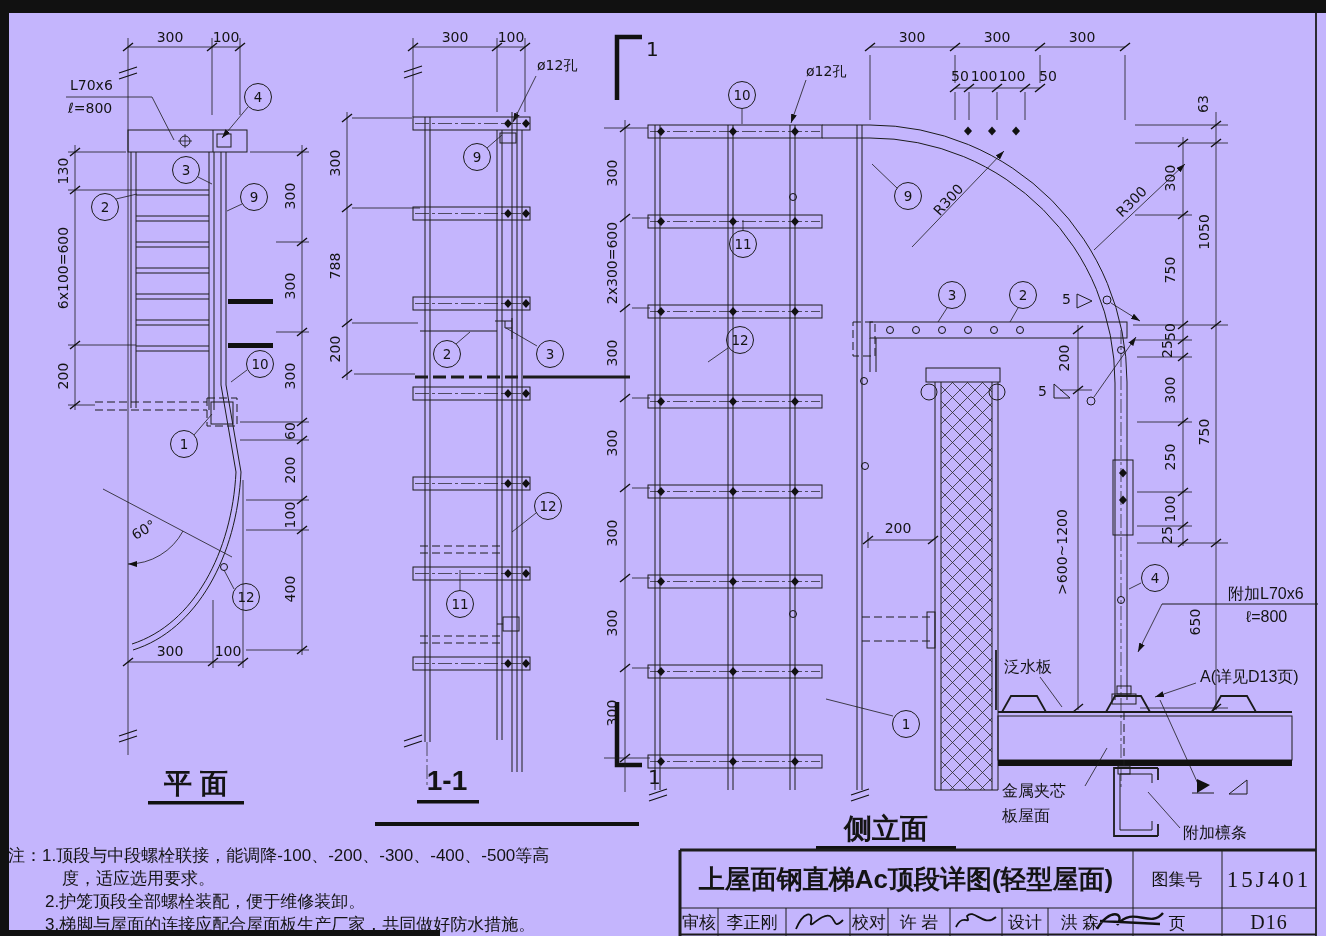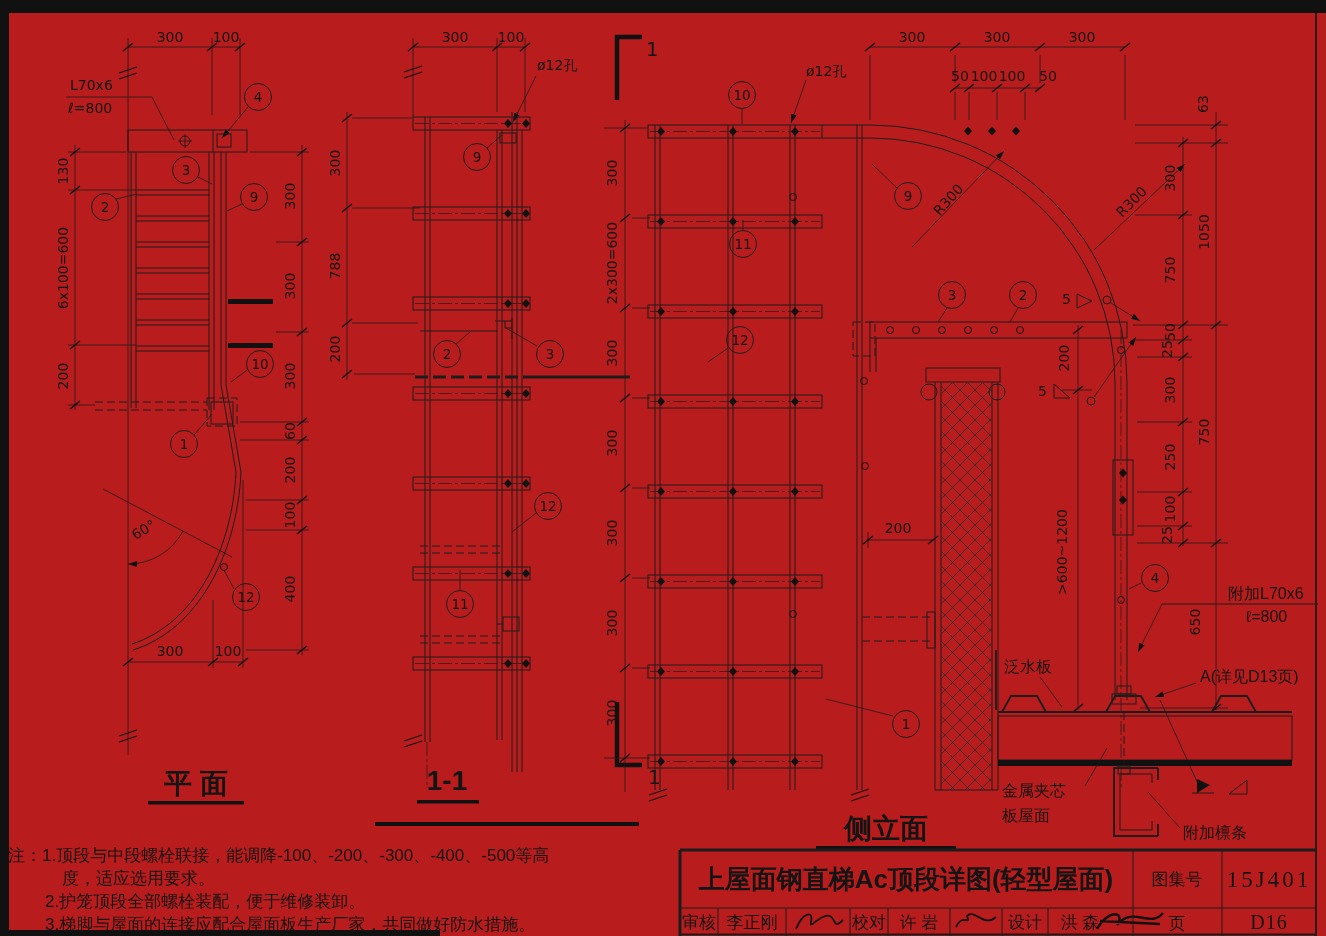--- a/index.html
+++ b/index.html
@@ -1,16 +1,16 @@
 <!DOCTYPE html>
 <html><head>
 <meta charset="utf-8">
 <style>
   html,body{margin:0;padding:0;background:#ddd}
-  .page{position:relative;width:1326px;height:936px;background:#b91c1c;overflow:hidden}
+  .page{position:relative;width:1326px;height:936px;background:#c4b5fd;overflow:hidden}
   svg{display:block}
   .s1{stroke:#1c1c1c;stroke-width:1;fill:none}
   .s2{stroke:#1c1c1c;stroke-width:1.8;fill:none}
   .s3{stroke:#1c1c1c;stroke-width:3;fill:none}
   .dim{stroke:#1c1c1c;stroke-width:.8;fill:none}
   .dsh{stroke:#1c1c1c;stroke-width:1;fill:none;stroke-dasharray:8 4}
   .dshb{stroke:#1c1c1c;stroke-width:3;fill:none;stroke-dasharray:13 5}
   .cl{stroke:#1c1c1c;stroke-width:.7;fill:none;stroke-dasharray:14 3 3 3}
   .blk{fill:#111}
   text{fill:#141414}

